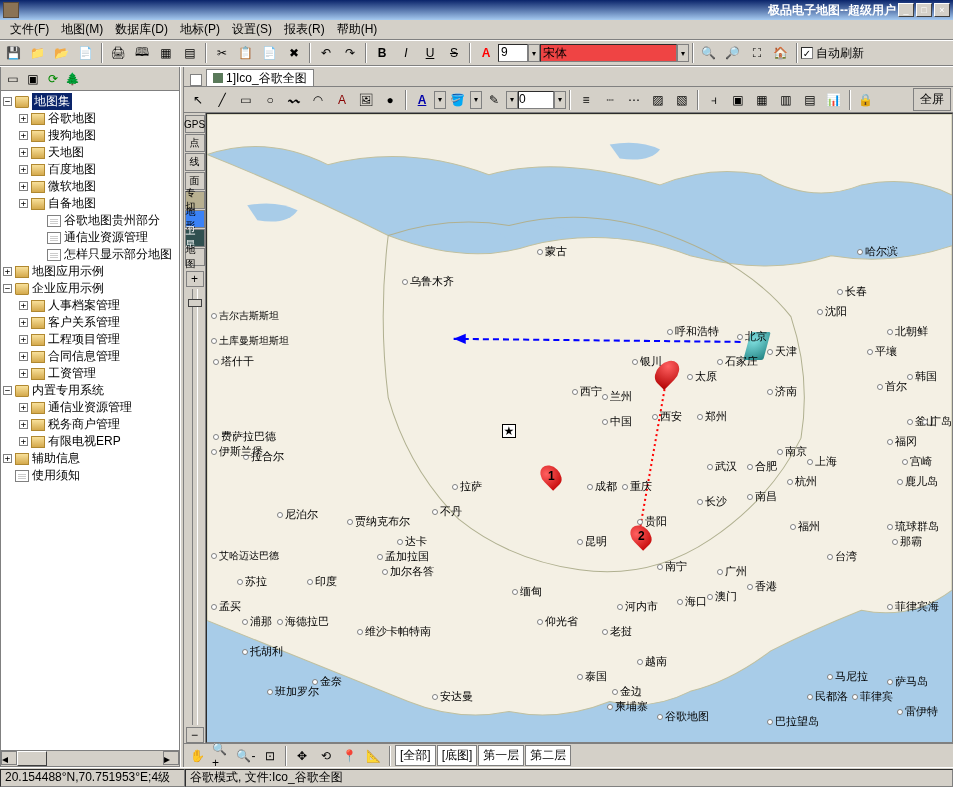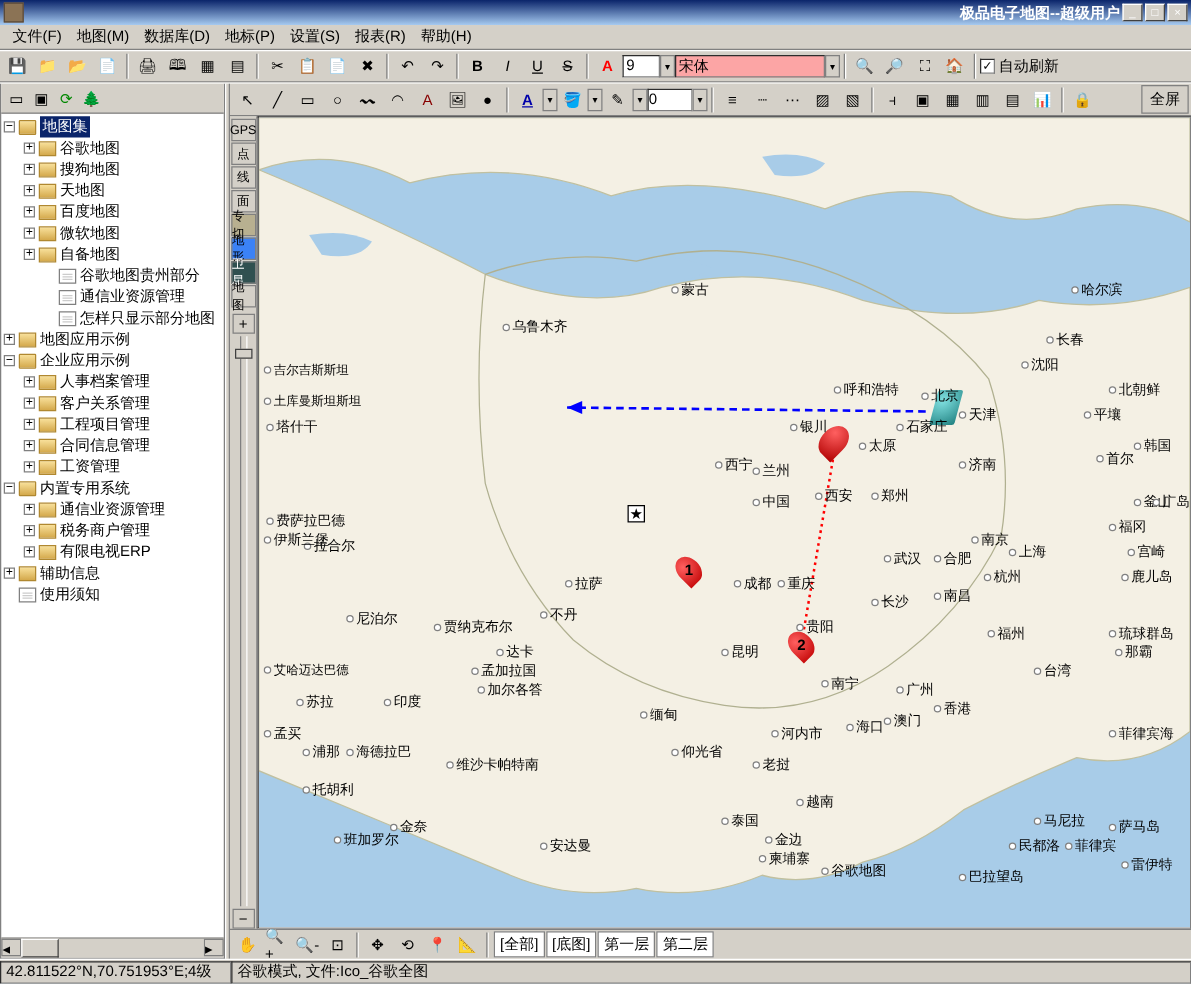--- a/index.html
+++ b/index.html
@@ -52,21 +52,21 @@
 .pin-red { background: radial-gradient(circle at 30% 30%, #ff6060, #b00000); border-radius: 50% 50% 0 50%; transform: rotate(45deg); }
 .pin-cyan { background: radial-gradient(circle at 30% 30%, #80e0e0, #208080); border-radius: 2px; transform: skew(-15deg); }
 .marker { position: absolute; width: 18px; height: 24px; background: radial-gradient(circle at 40% 30%, #ff6060, #c00000); border-radius: 50% 50% 50% 0; transform: rotate(-45deg); display: flex; align-items: center; justify-content: center; color: #000; font-weight: bold; }
 .marker span { transform: rotate(45deg); }
 .star { position: absolute; width: 14px; height: 14px; border: 1px solid #000; display: flex; align-items: center; justify-content: center; background: #fff; }
 .bottombar { height: 24px; display: flex; align-items: center; border-top: 1px solid #808080; background: #d4d0c8; padding: 0 2px; }
 .btab { border: 1px solid #808080; padding: 1px 4px; background: #fff; margin-left: 1px; }
 .statusbar { height: 20px; display: flex; align-items: center; border-top: 1px solid #fff; }
 .statcell { border: 1px inset #808080; height: 18px; padding: 0 4px; display: flex; align-items: center; }
 .numinput { width: 30px; height: 18px; border: 1px inset #808080; background: #fff; padding: 0 2px; }
-.fontsel { width: 120px; height: 18px; border: 1px inset #808080; background: #fca5a5; padding: 0 2px; }
+.fontsel { width: 137px; height: 18px; border: 1px inset #808080; background: #ef4444; padding: 0 2px; }
 .chkbox { width: 12px; height: 12px; border: 1px inset #808080; background: #fff; margin-right: 3px; display: inline-flex; align-items: center; justify-content: center; font-size: 10px; }
 svg.mapoverlay { position: absolute; inset: 0; width: 100%; height: 100%; }
 </style>
 </head>
 <body>
 
 <div class="titlebar">
   <div class="icon"></div>
   <div class="title">极品电子地图--超级用户</div>
   <div class="winbtn">_</div>
@@ -261,20 +261,27 @@
         <div class="strack">
           <div class="sthumb"></div>
         </div>
         <div class="sbtn">▸</div>
     </div>
   </div>
 
   <div class="vsplit"></div>
 
   <div class="content">
+    <div class="tabstrip">
+      <span class="chk"></span>
+      <div class="tab">
+          <span class="tico"></span>
+          <span>1]Ico_谷歌全图</span>
+        </div>
+    </div>
 
     <div class="toolstrip2">
       <div class="tbtn">↖</div>
       <div class="tbtn">╱</div>
       <div class="tbtn">▭</div>
       <div class="tbtn">○</div>
       <div class="tbtn">〰</div>
       <div class="tbtn">◠</div>
       <div class="tbtn" style="color:#800">A</div>
       <div class="tbtn">🖼</div>
@@ -455,15 +462,15 @@
       <div class="sep"></div>
       <div class="btab">[全部]</div>
       <div class="btab">[底图]</div>
       <div class="btab">第一层</div>
       <div class="btab">第二层</div>
     </div>
   </div>
 </div>
 
 <div class="statusbar">
-  <div class="statcell" style="width:185px">42.811522°N,70.751953°E;4级</div>
+  <div class="statcell" style="width:185px">20.154488°N,70.751953°E;4级</div>
   <div class="statcell" style="flex:1">谷歌模式, 文件:Ico_谷歌全图</div>
 </div>
 
 </body></html>

